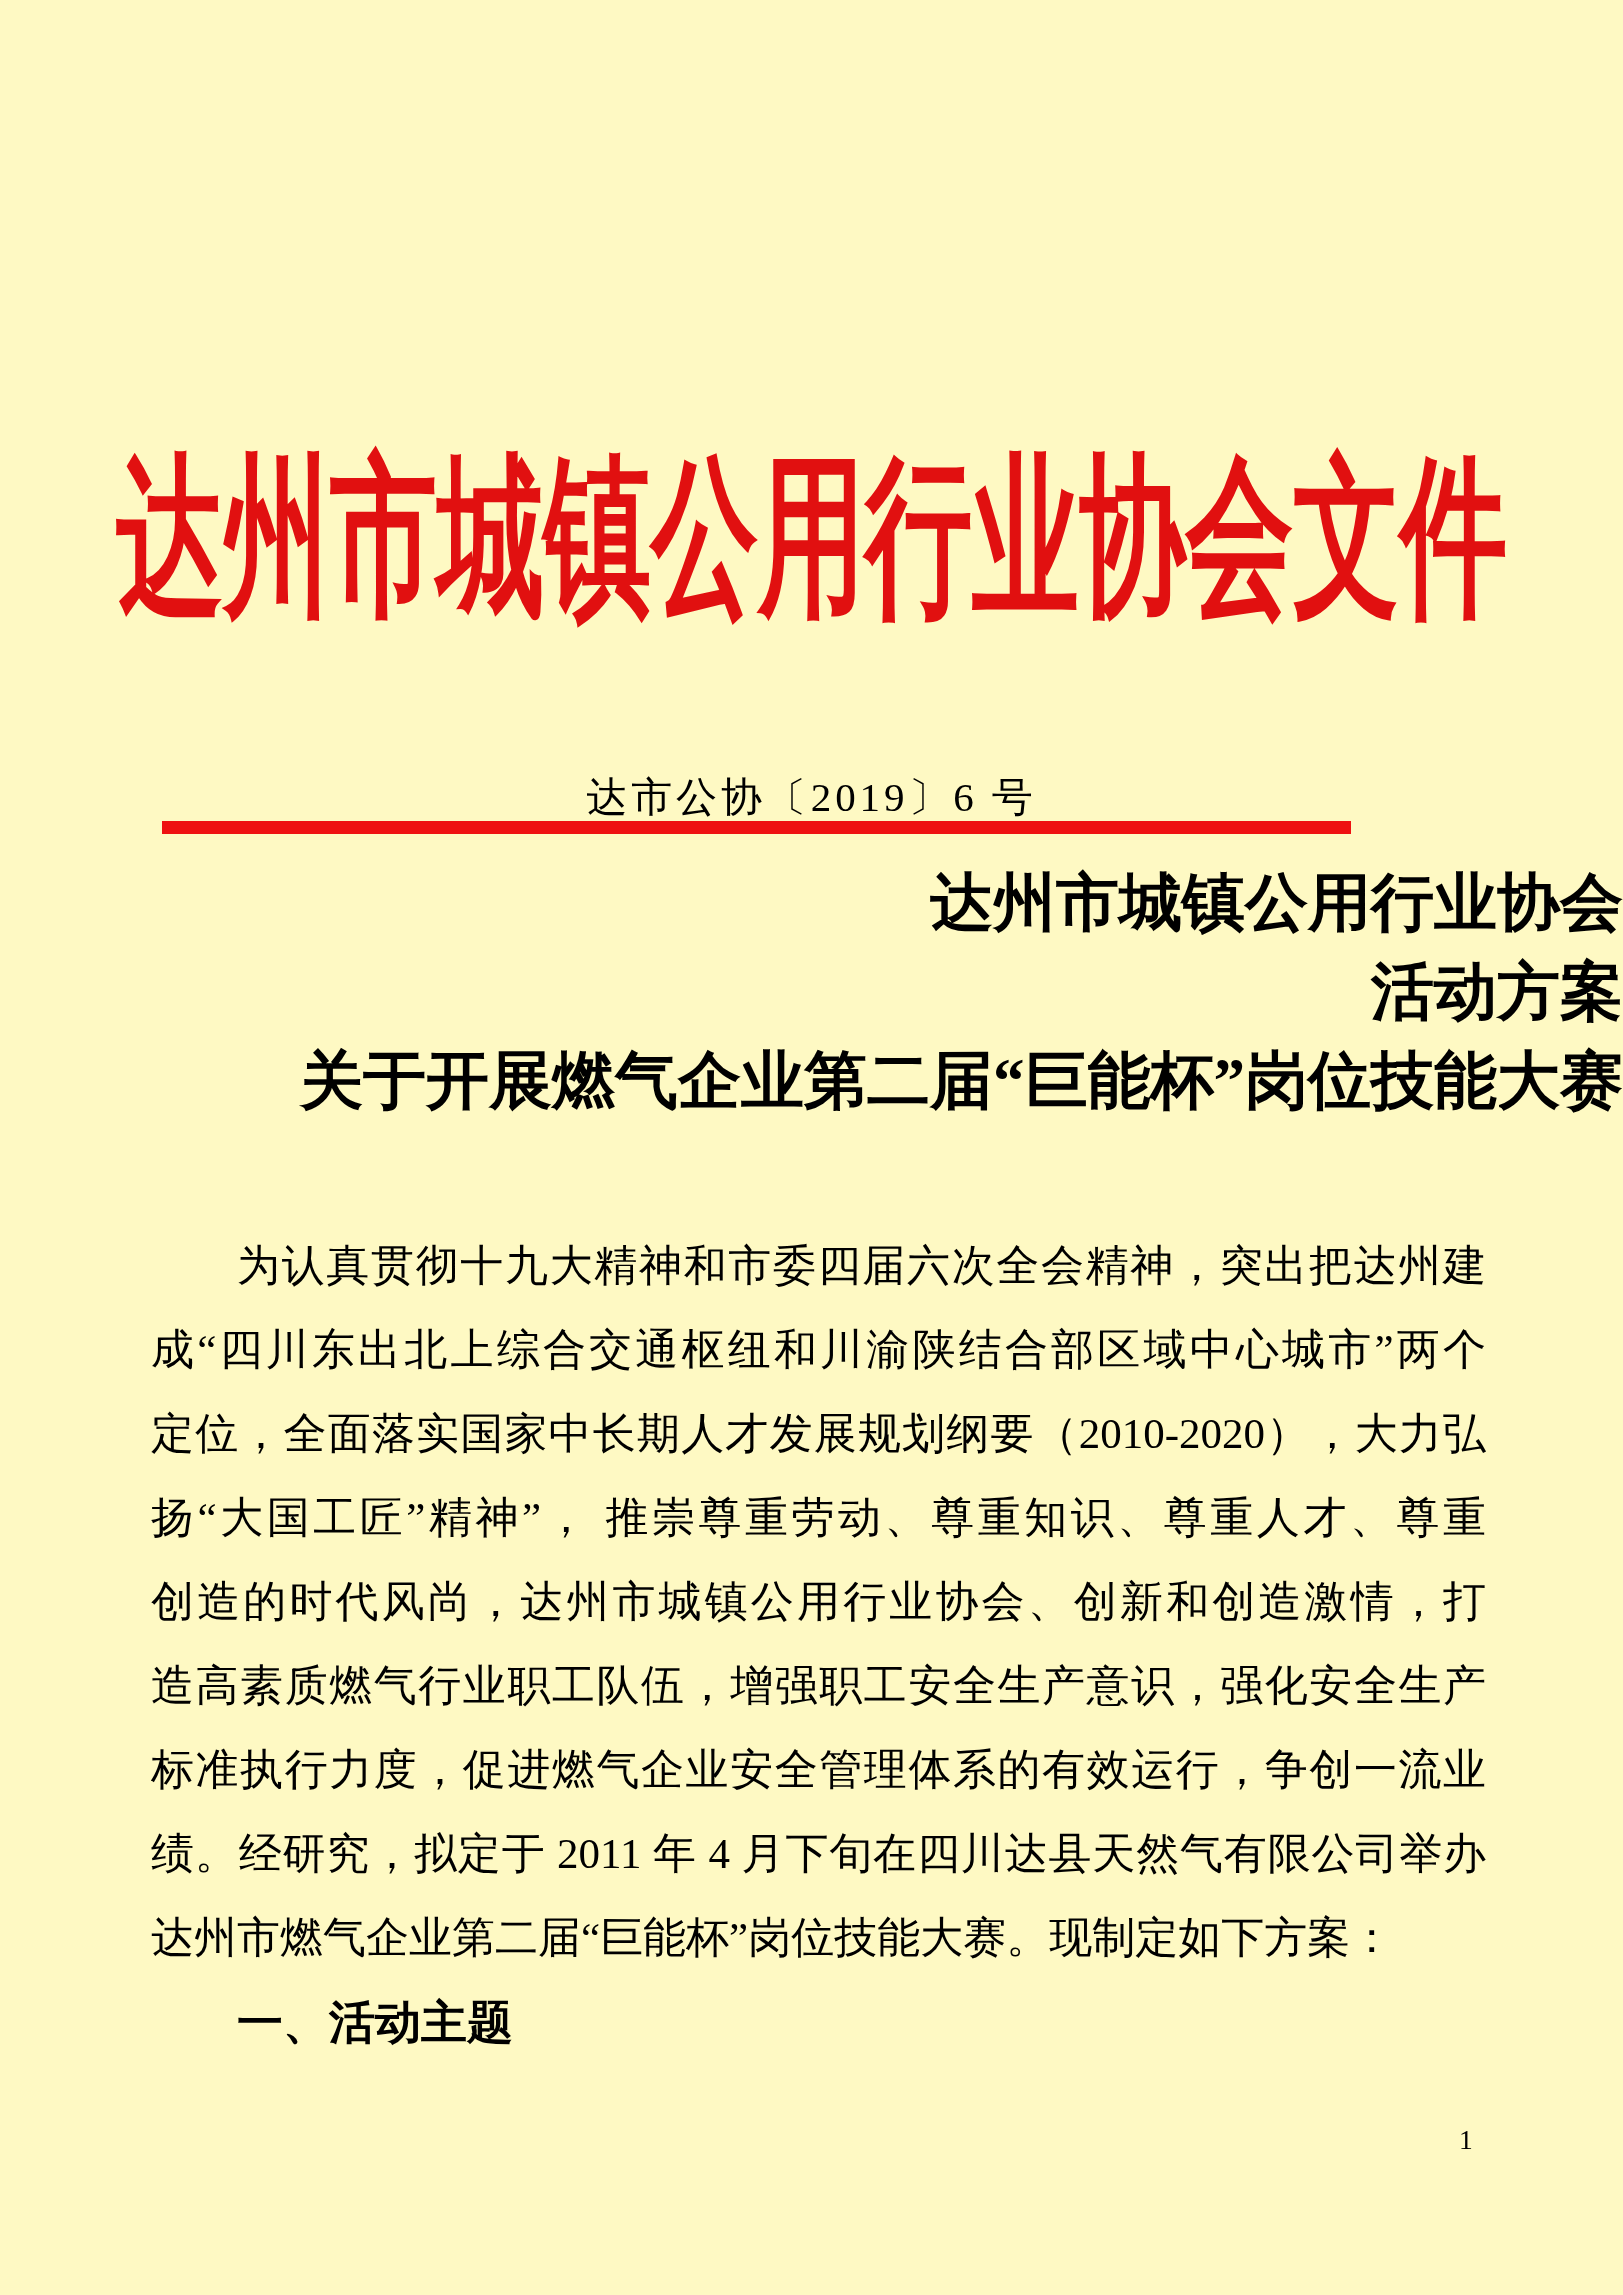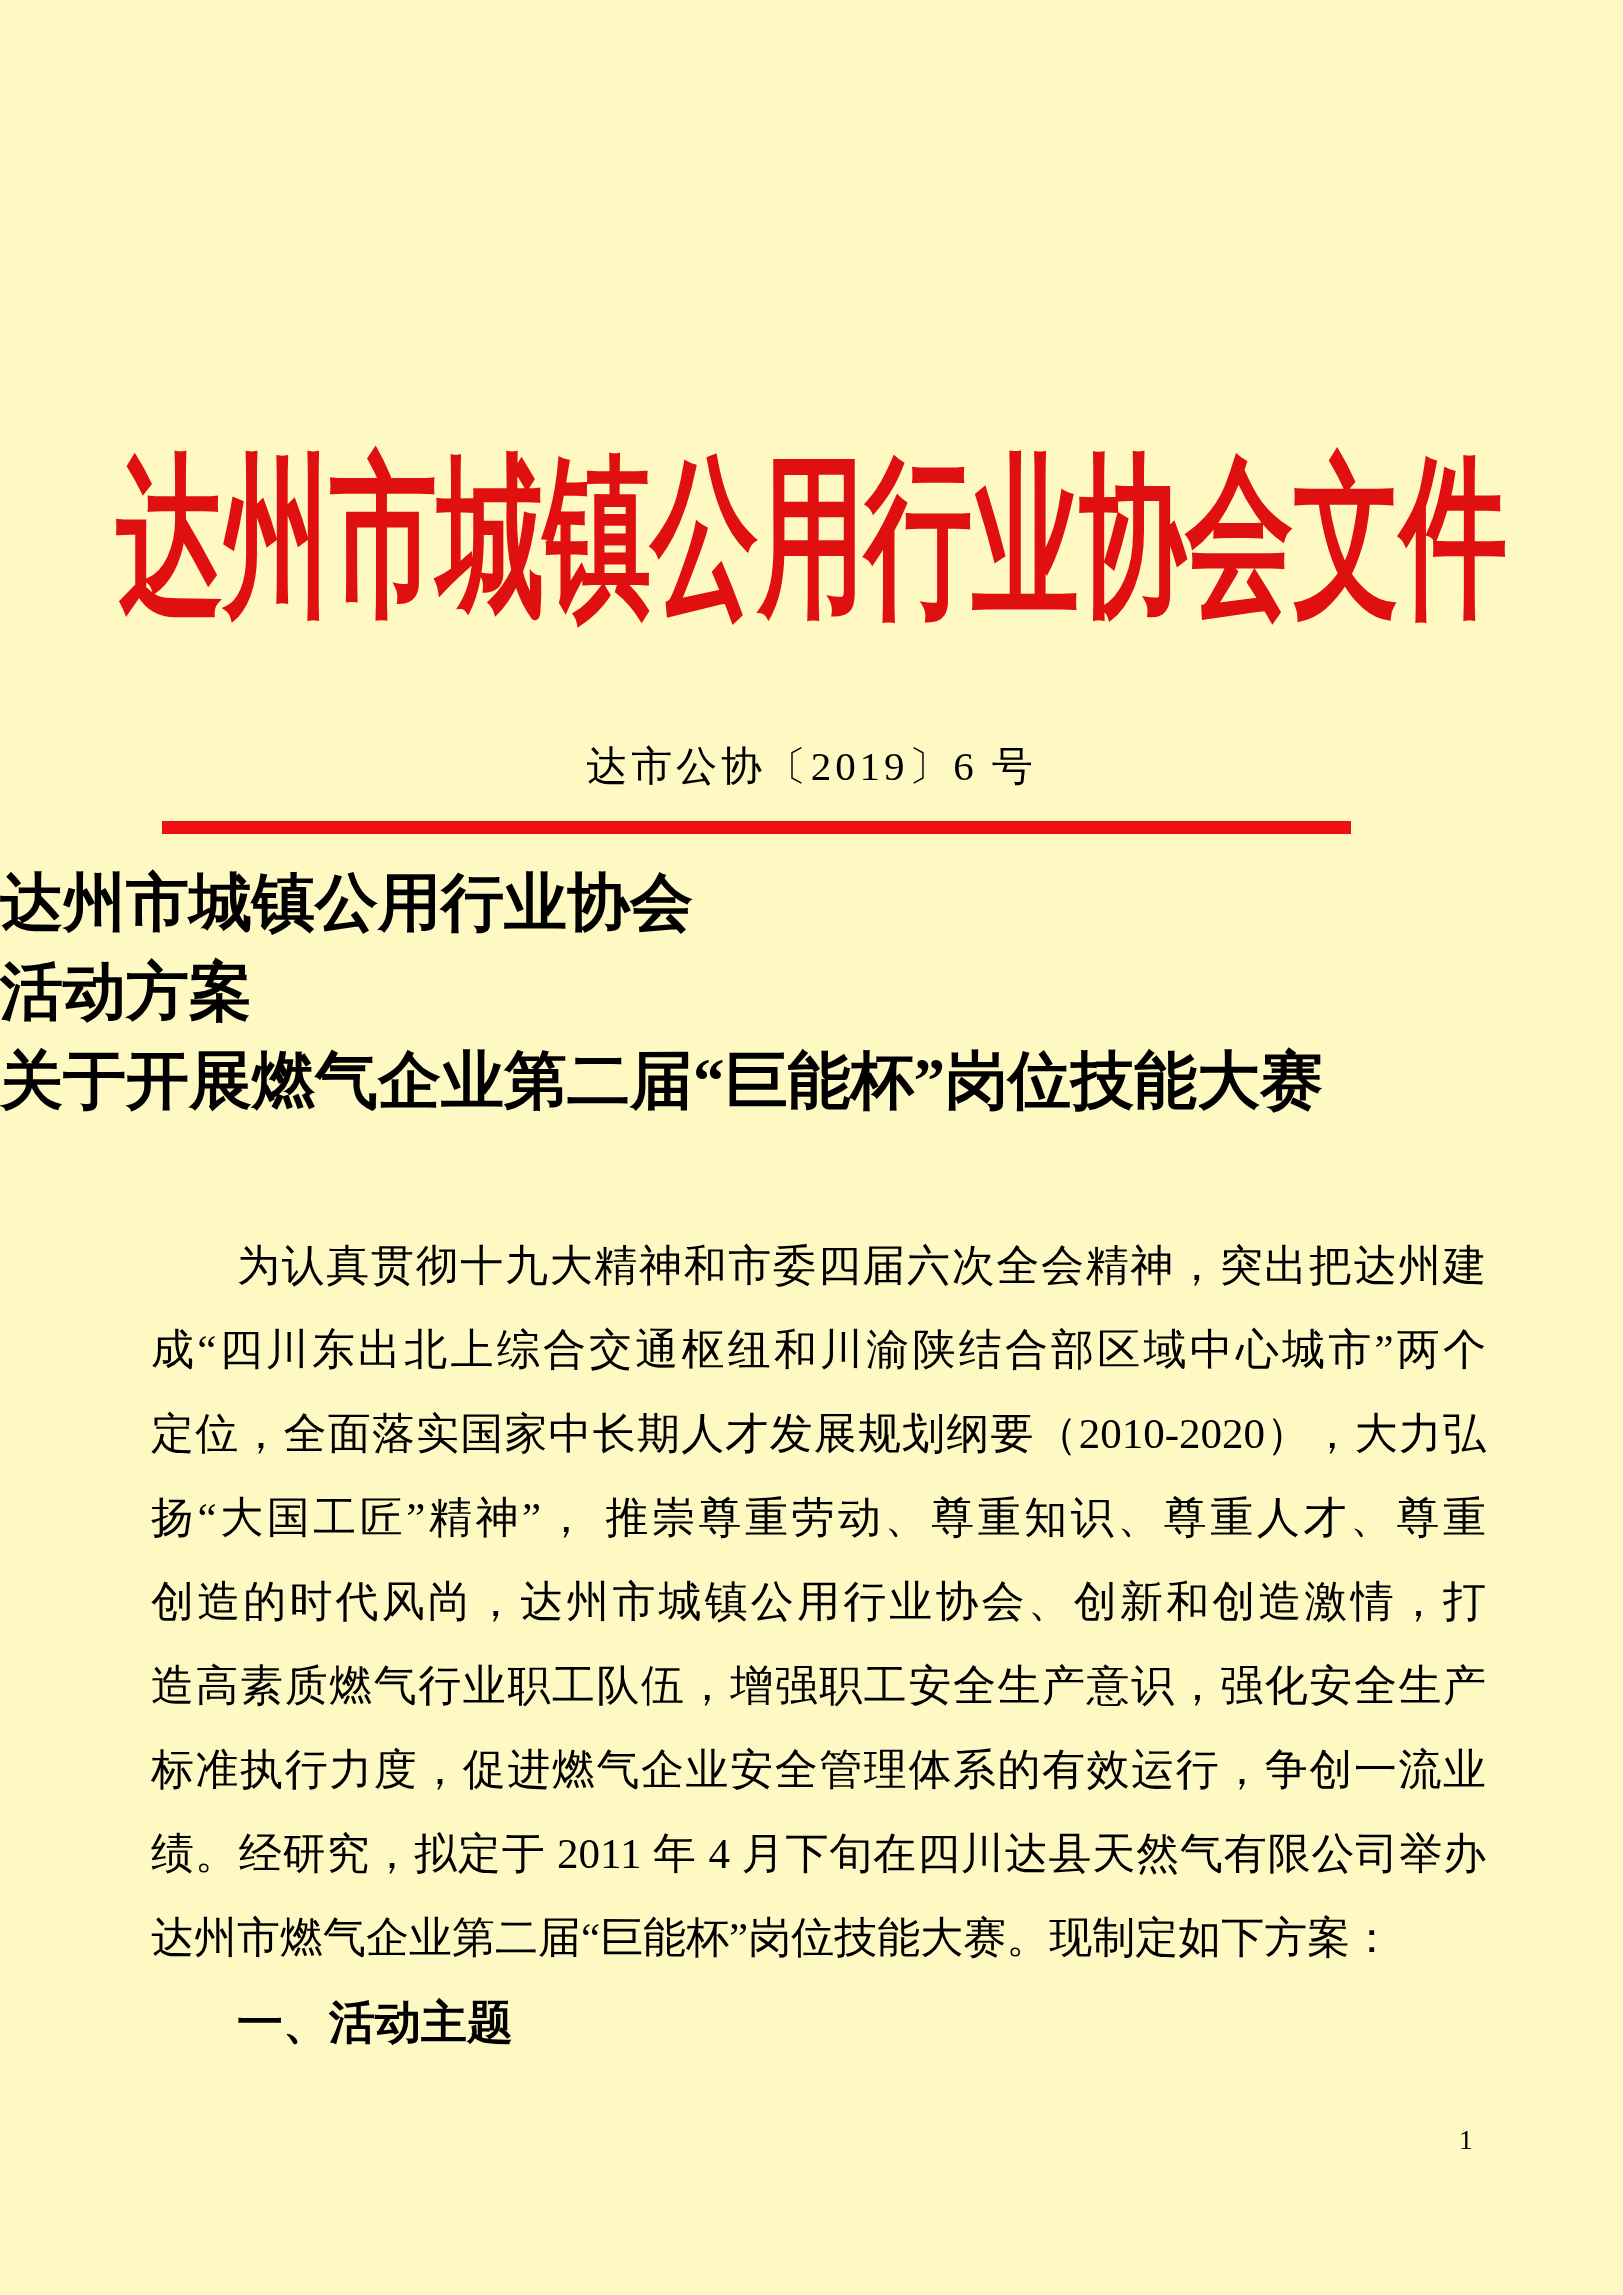--- a/index.html
+++ b/index.html
@@ -22,21 +22,21 @@
     font-size: 107px;
     line-height: 107px;
     font-weight: 700;
     color: #e11010;
     white-space: nowrap;
     transform: scaleY(1.63);
     transform-origin: center top;
   }
   .doc-number {
     position: absolute;
-    top: 737px;
+    top: 768px;
     left: 0;
     width: 100%;
     text-align: center;
     font-size: 41px;
     line-height: 59px;
     letter-spacing: 3.9px;
     color: #000000;
   }
   .red-rule {
     position: absolute;
@@ -44,21 +44,21 @@
     top: 821px;
     width: 1189px;
     height: 13px;
     background: #ee1111;
   }
   .title-block {
     position: absolute;
     top: 859px;
     left: 0;
     width: 100%;
-    text-align: left;
+    text-align: right;
     font-weight: 700;
     font-size: 63px;
     line-height: 89px;
     color: #000000;
   }
   .body-block {
     position: absolute;
     left: 151px;
     top: 1224px;
     width: 1335px;

